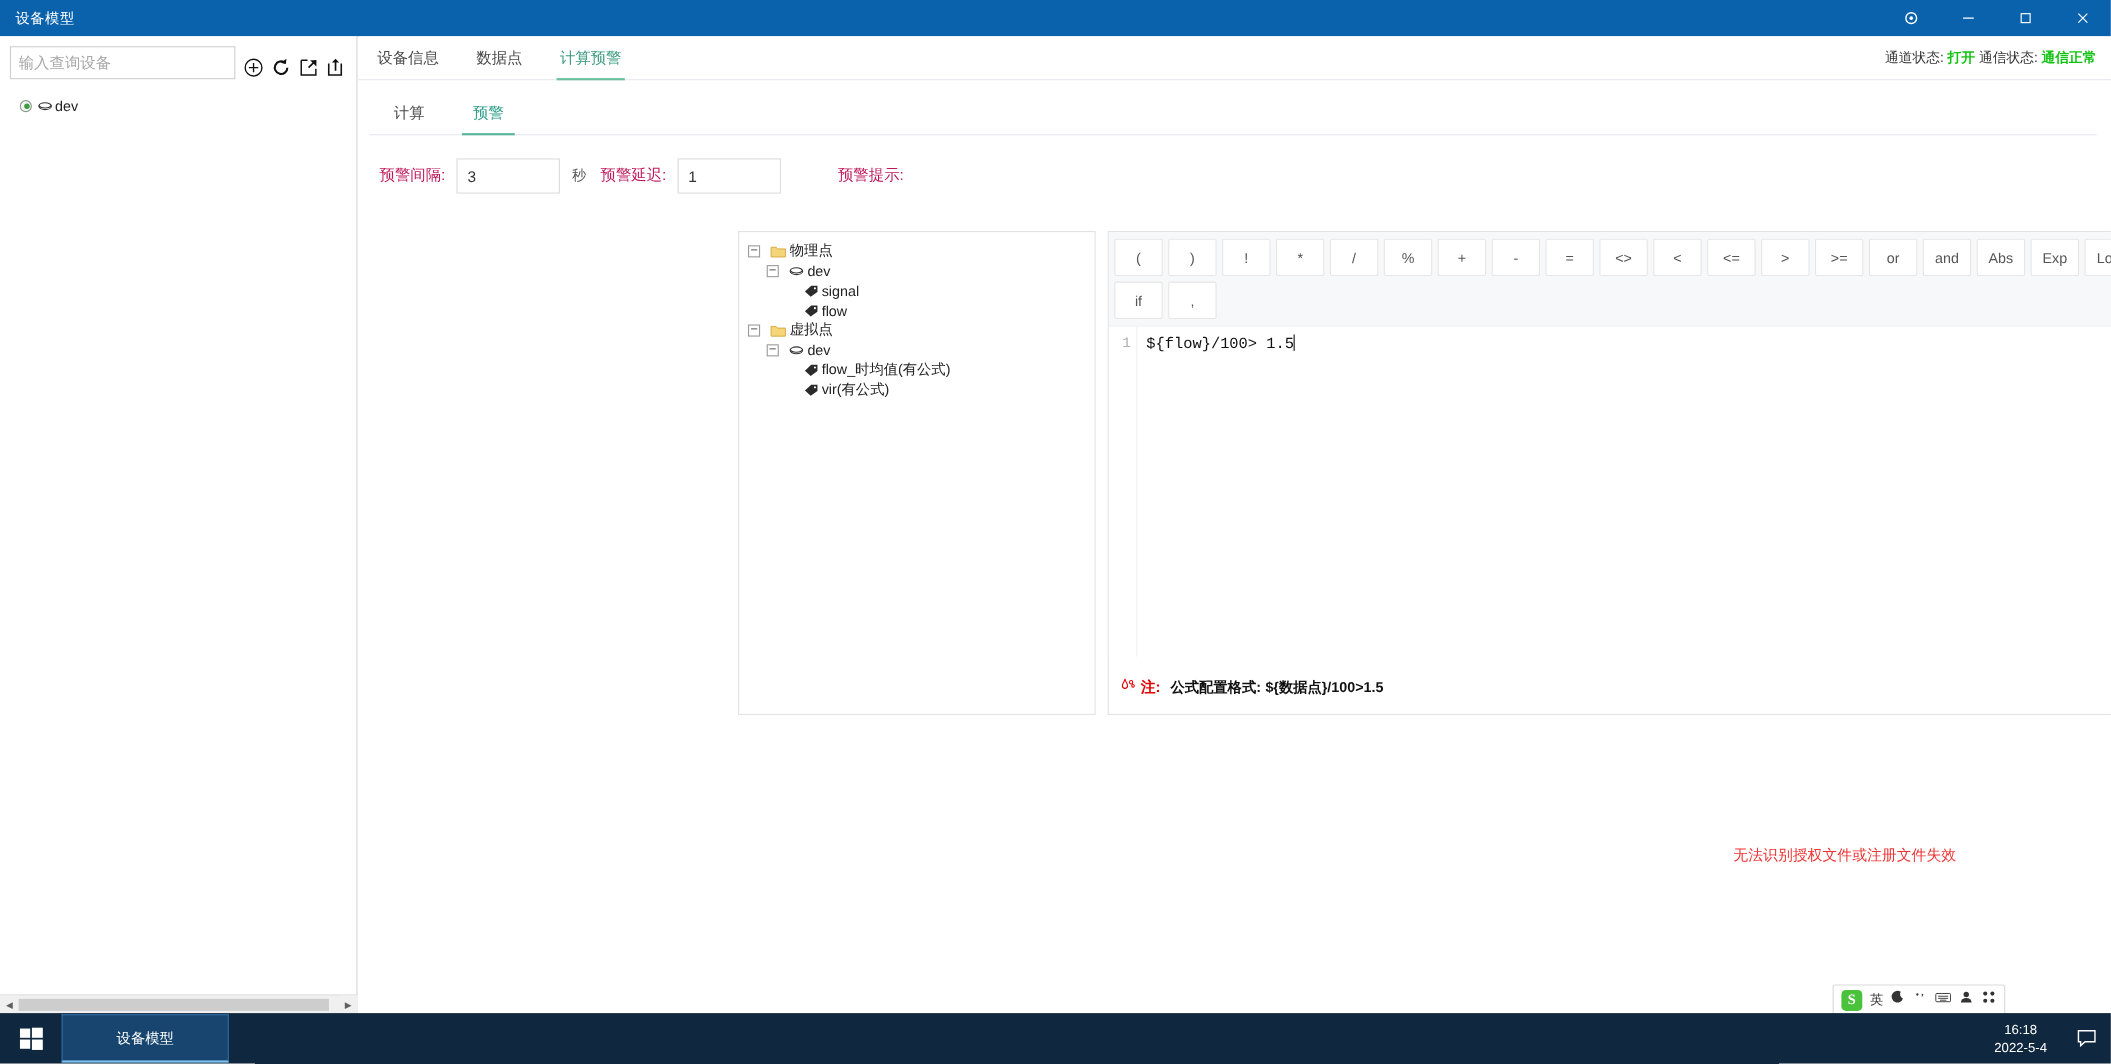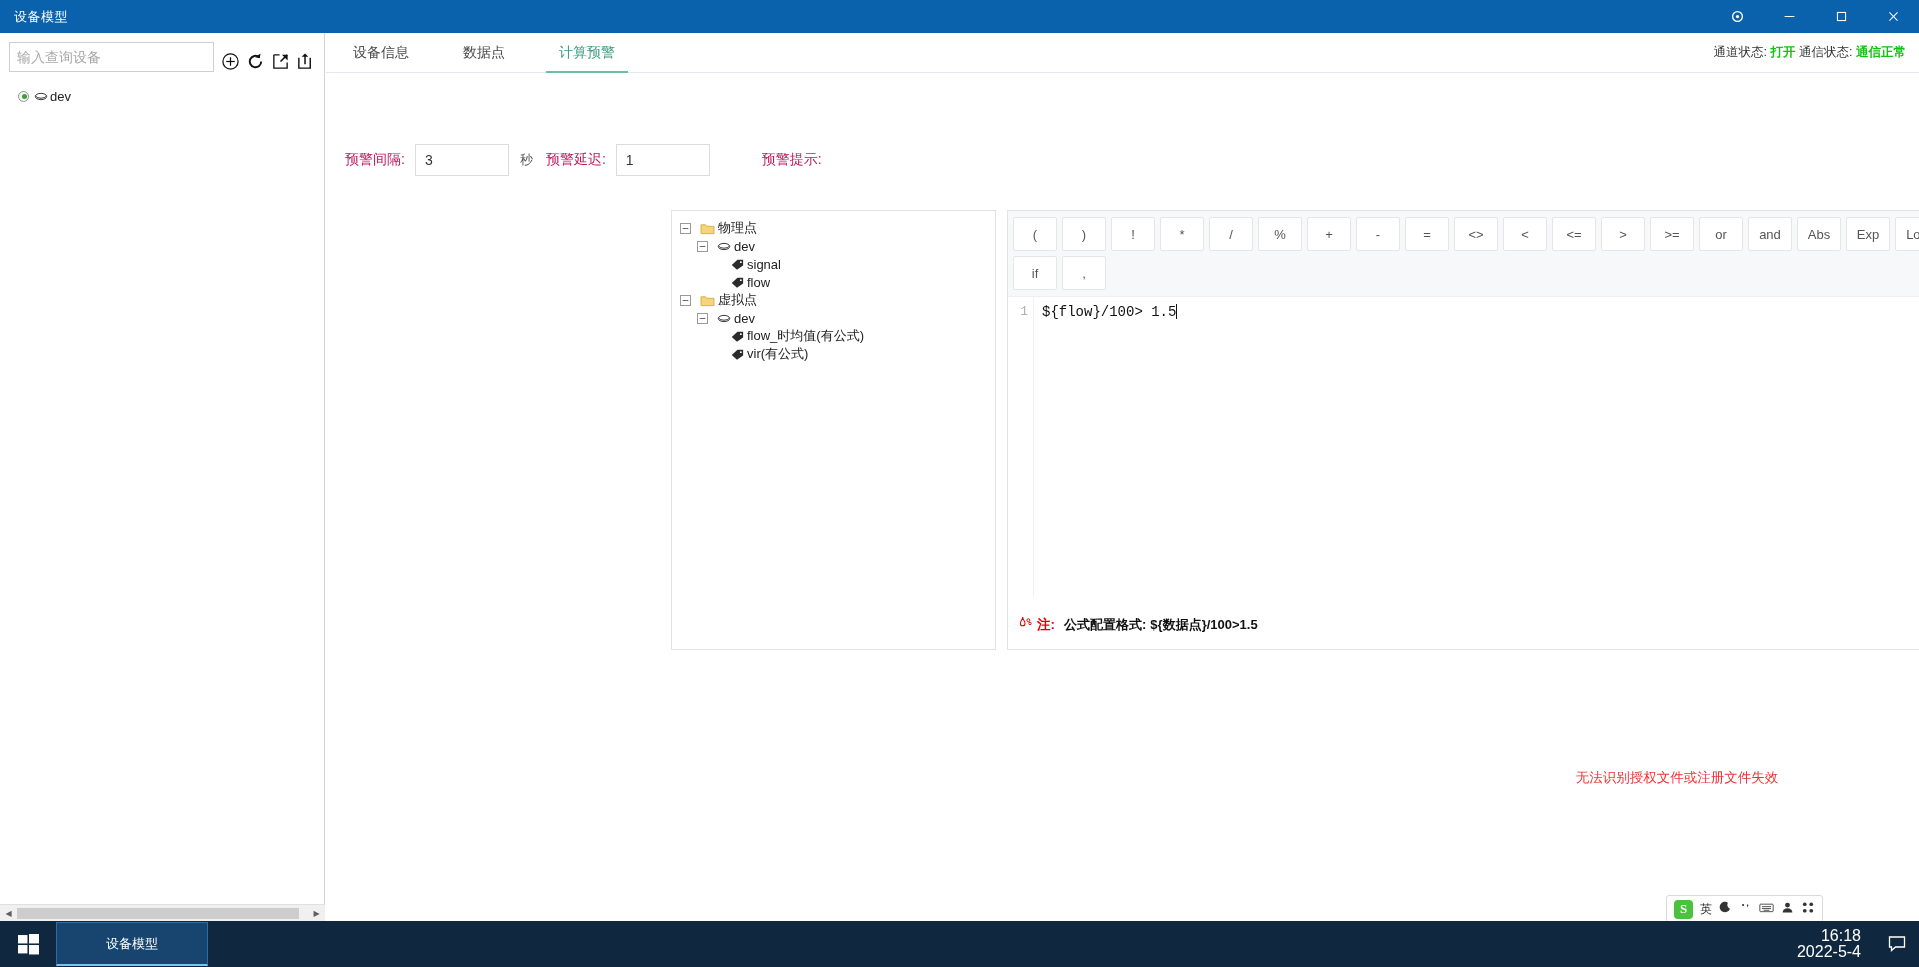--- a/index.html
+++ b/index.html
@@ -71,21 +71,21 @@
   .lp-scroll .thumb { height:11px; width:282px; background:#cdcdcd; margin-left:0px; cursor:pointer; }
 
   
   .main { position:absolute; left:326px; top:33px; width:1593px; height:888px; background:#fff; }
 
   .tabbar {
     position:absolute; left:0; top:0; width:1593px; height:40px;
     border-bottom:1px solid #e4e7ed; display:flex; align-items:flex-end;
   }
   .tab {
-    padding:0 27px; height:39px; line-height:39px; font-size:14px; color:#4a4a4a;
+    padding:0 17px; height:39px; line-height:39px; font-size:14px; color:#4a4a4a;
     cursor:pointer; position:relative;
   }
   .tab.active { color:#3a9a7e; }
   .tab.active::after {
     content:""; position:absolute; left:14px; right:14px; bottom:-1px; height:2px; background:#6dbfa0;
   }
   .status-strip {
     margin-left:auto; font-size:12.5px; color:#333; padding-right:13px; height:39px;
     line-height:39px; white-space:nowrap;
   }
@@ -199,22 +199,22 @@
   .start {
     width:56px; height:46px; display:flex; align-items:center; justify-content:center; cursor:pointer;
   }
   .task-item {
     width:152px; height:44px; background:#17456f; border:1px solid #2e6ea0;
     border-bottom:2px solid #7fc2f0;
     display:flex; align-items:center; justify-content:center;
     color:#fff; font-size:13px; cursor:pointer;
   }
   .clock {
-    margin-left:auto; color:#fff; font-size:16px; line-height:16px;
-    text-align:right; padding-right:14px;
+    margin-left:auto; color:#fff; font-size:12px; line-height:16px;
+    text-align:center; padding-right:14px;
   }
   .notif { width:44px; height:46px; display:flex; align-items:center; justify-content:center; cursor:pointer; }
 </style>
 </head>
 <body>
 
 <div id="app">
 
   <div class="titlebar">
     <span class="app-title">设备模型</span>
@@ -305,20 +305,24 @@
       <div class="tab">数据点</div>
       <div class="tab active">计算预警</div>
       <div class="status-strip">
         <span>通道状态:</span>
         <span class="ok">打开</span>
         <span>通信状态:</span>
         <span class="ok">通信正常</span>
       </div>
     </div>
 
+    <div class="subtabbar">
+      <div class="subtab">计算</div>
+      <div class="subtab active">预警</div>
+    </div>
 
     <div class="form-row">
       <span class="fld-label" style="margin-left:19px;">预警间隔:</span>
       <input class="txt" style="width: 94px; margin-left: 10px;" value="3">
       <span class="unit" style="margin-left:11px;">秒</span>
       <span class="fld-label" style="margin-left:13px;">预警延迟:</span>
       <input class="txt" style="width: 94px; margin-left: 10px;" value="1">
       <span class="fld-label" style="margin-left:52px;">预警提示:</span>
     </div>
 

